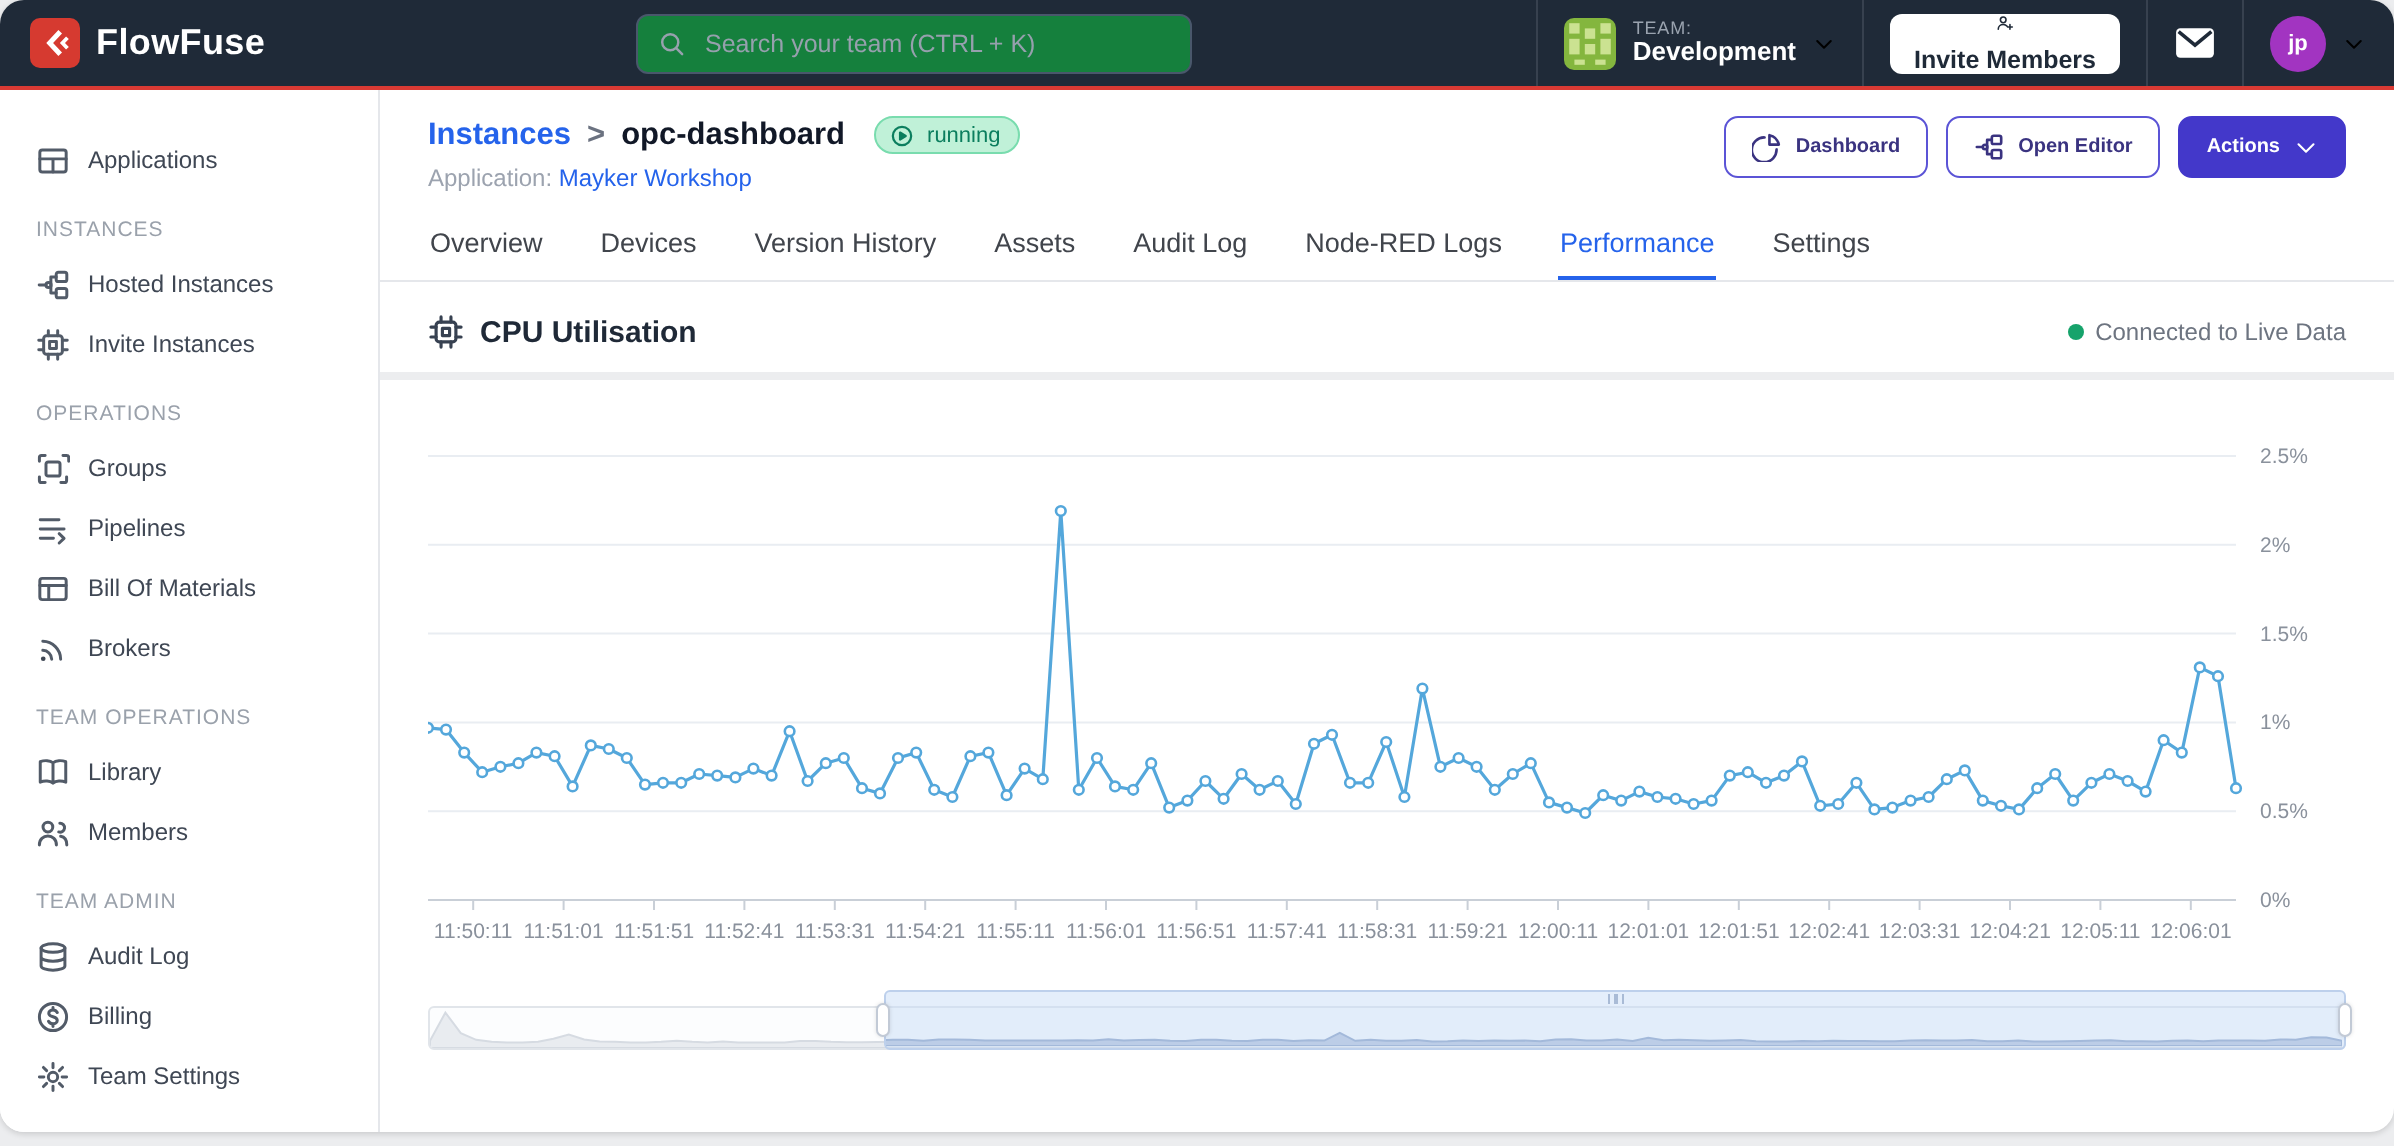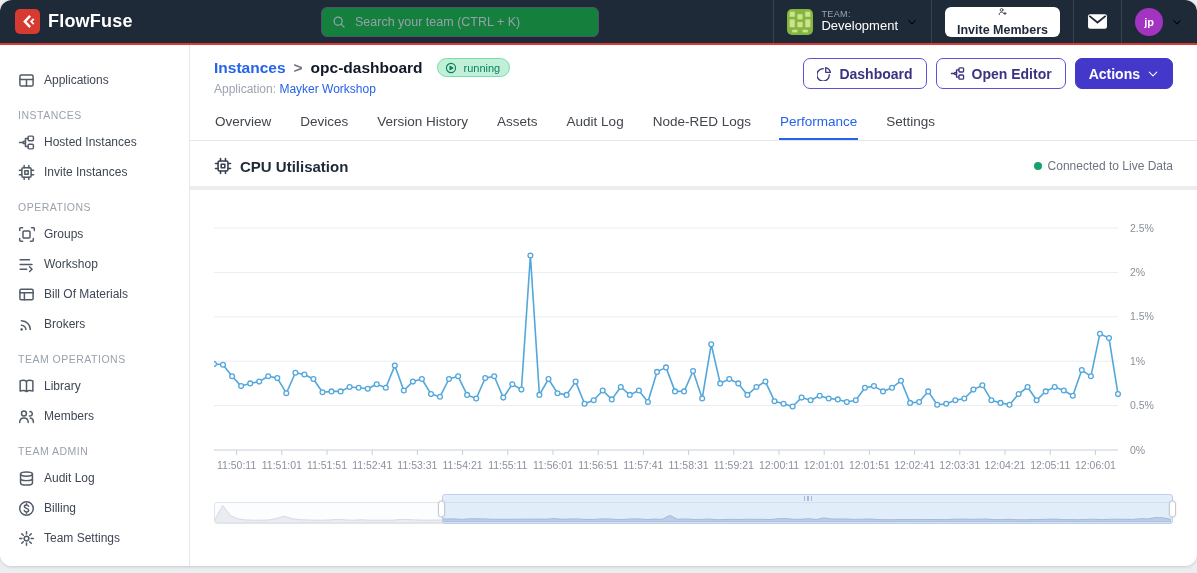--- a/index.html
+++ b/index.html
@@ -20,21 +20,21 @@
   .nav-spacer{flex:1;}
   .search{display:flex;align-items:center;gap:7px;width:278px;height:30px;background:#15803d;border:1px solid #49576B;border-radius:6px;padding:0 10px;}
   .search svg{width:14px;height:14px;stroke:#97A1AE;}
   .search input{flex:1;background:transparent;border:0;outline:none;color:#C6CDD6;font-size:12.5px;font-family:"Liberation Sans",sans-serif;}
   .search input::placeholder{color:#96A0AD;}
   .nav-right{display:flex;align-items:stretch;height:43px;}
   .nav-sec{display:flex;align-items:center;border-left:1px solid #37414F;padding:0 13px;gap:8px;}
   .team-avatar{width:26px;height:26px;border-radius:5px;overflow:hidden;display:block;}
   .team-text{display:flex;flex-direction:column;line-height:1.15;}
   .team-label{color:#9AA3AF;font-size:9px;letter-spacing:.4px;}
-  .team-name{color:#fff;font-size:13px;font-weight:400;}
+  .team-name{color:#fff;font-size:13px;font-weight:700;}
   .chev{width:12px;height:12px;stroke:#fff;}
   .invite-btn{display:flex;align-items:center;gap:7px;background:#fff;border:0;border-radius:6px;height:30px;padding:0 12px;font-family:"Liberation Sans",sans-serif;font-size:12.5px;font-weight:700;color:#1F2A38;cursor:pointer;flex-direction:column;}
   .invite-btn svg{width:15px;height:15px;stroke:#1F2A38;}
   .mail svg{width:21px;height:21px;color:#fff;}
   .avatar{width:28px;height:28px;border-radius:50%;background:#A234C1;color:#fff;font-size:11px;font-weight:700;display:flex;align-items:center;justify-content:center;}
 
   
   .body-row{display:flex;height:521px;}
   .sidebar{width:190px;border-right:1px solid #E5E7EB;padding-top:20px;background:#fff;flex-shrink:0;}
   .side-header{color:#9AA1AB;font-size:10.5px;letter-spacing:.5px;padding:14px 18px 6px;}
@@ -47,21 +47,21 @@
   .page-head{display:flex;justify-content:space-between;align-items:flex-start;padding:13px 24px 4px;}
   .breadcrumb{display:flex;align-items:center;gap:8px;font-size:15.5px;}
   .breadcrumb a{color:var(--link-blue);font-weight:700;text-decoration:none;cursor:pointer;}
   .breadcrumb .sep{color:#6B7280;font-weight:700;}
   .breadcrumb .current{color:#111827;font-weight:700;}
   .badge{display:inline-flex;align-items:center;gap:7px;background:#C0F1D8;border:1px solid #79DCAE;color:#0B7E5E;font-size:11px;border-radius:999px;padding:2.5px 9px 2.5px 7px;margin-left:6px;}
   .badge svg{width:12px;height:12px;stroke:#0B7E5E;stroke-width:1.5;}
   .app-line{margin-top:5px;font-size:12px;color:#9CA3AF;}
   .app-line a{color:var(--link-blue);text-decoration:none;cursor:pointer;}
   .head-actions{display:flex;gap:9px;align-items:center;}
-  .btn{display:flex;align-items:center;gap:7px;border-radius:7px;height:31px;padding:0 13px;font-family:"Liberation Sans",sans-serif;font-size:14px;font-weight:700;cursor:pointer;}
+  .btn{display:flex;align-items:center;gap:7px;border-radius:7px;height:31px;padding:0 13px;font-family:"Liberation Sans",sans-serif;font-size:10px;font-weight:700;cursor:pointer;}
   .btn.outline{background:#fff;border:1px solid #5B54D6;color:#3A3380;}
   .btn.outline svg{width:15px;height:15px;stroke:#3A3380;}
   .btn.solid{background:var(--indigo);border:1px solid var(--indigo);color:#fff;}
   .btn.solid svg{width:12px;height:12px;stroke:#fff;}
 
   
   .tabs{display:flex;gap:27px;padding:0 24px;border-bottom:1px solid #E5E7EB;margin-top:4px;}
   .tab{padding:10px 1px 9px;font-size:13.5px;color:#41454C;cursor:pointer;border-bottom:2px solid transparent;}
   .tab.active{color:var(--link-blue);border-bottom-color:var(--link-blue);}
 
@@ -188,21 +188,21 @@
             <rect x="4.7" y="4.7" width="6.6" height="6.6" rx="1"></rect>
             <path d="M1.6 4.3V2.6c0-.6.4-1 1-1h1.7M12.7 1.6h1.7c.6 0 1 .4 1 1v1.7M14.4 11.7v1.7c0 .6-.4 1-1 1h-1.7M4.3 14.4H2.6c-.6 0-1-.4-1-1v-1.7"></path>
           </svg>
           <span>Groups</span>
         </div>
         <div class="side-item">
           <svg class="icn" viewBox="0 0 16 16">
             <path d="M2 3.6h8.8M2 8h11.2M2 12.4h6.2"></path>
             <path d="M10.9 10.2l2.3 2.2-2.3 2.2"></path>
           </svg>
-          <span>Workshop</span>
+          <span>Pipelines</span>
         </div>
         <div class="side-item">
           <svg class="icn" viewBox="0 0 16 16">
             <rect x="1.8" y="3" width="12.4" height="10" rx="1.2"></rect>
             <path d="M1.8 6.4h12.4M6 6.4V13"></path>
           </svg>
           <span>Bill Of Materials</span>
         </div>
         <div class="side-item">
           <svg class="icn" viewBox="0 0 16 16">

